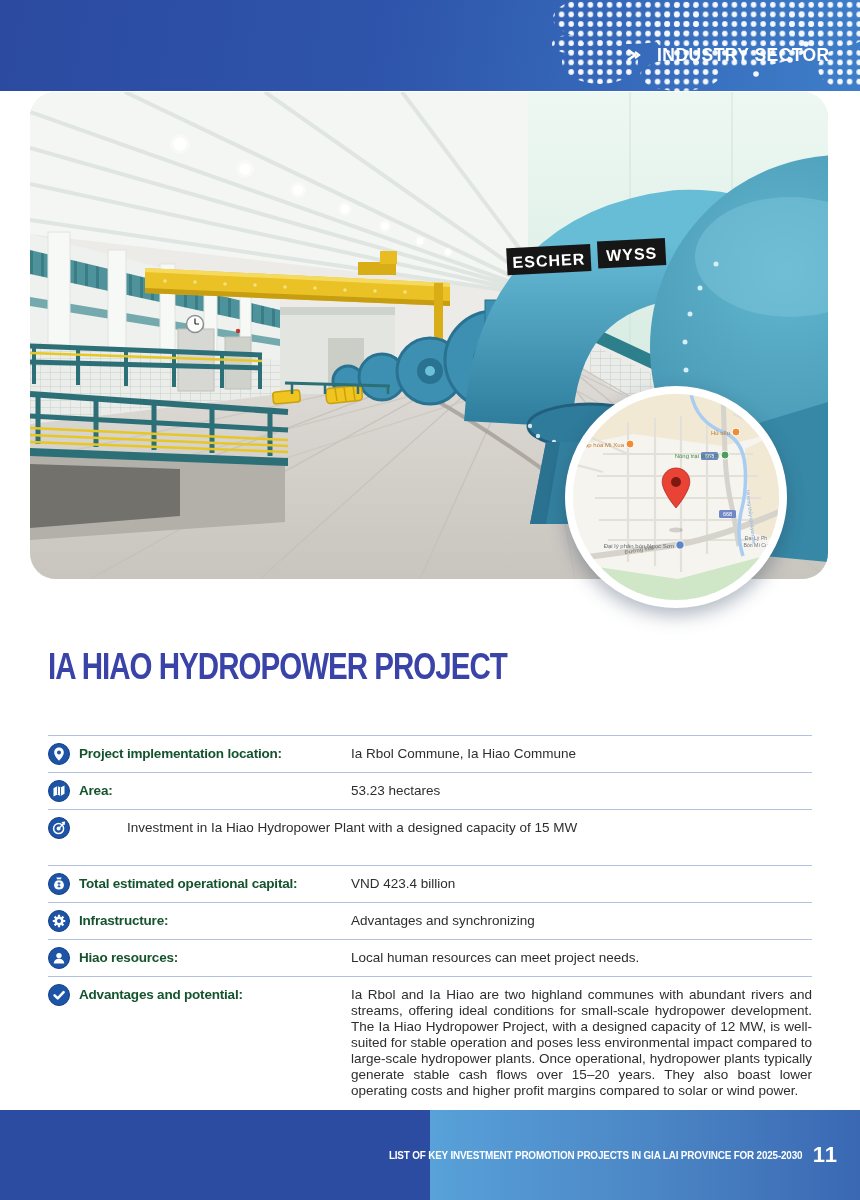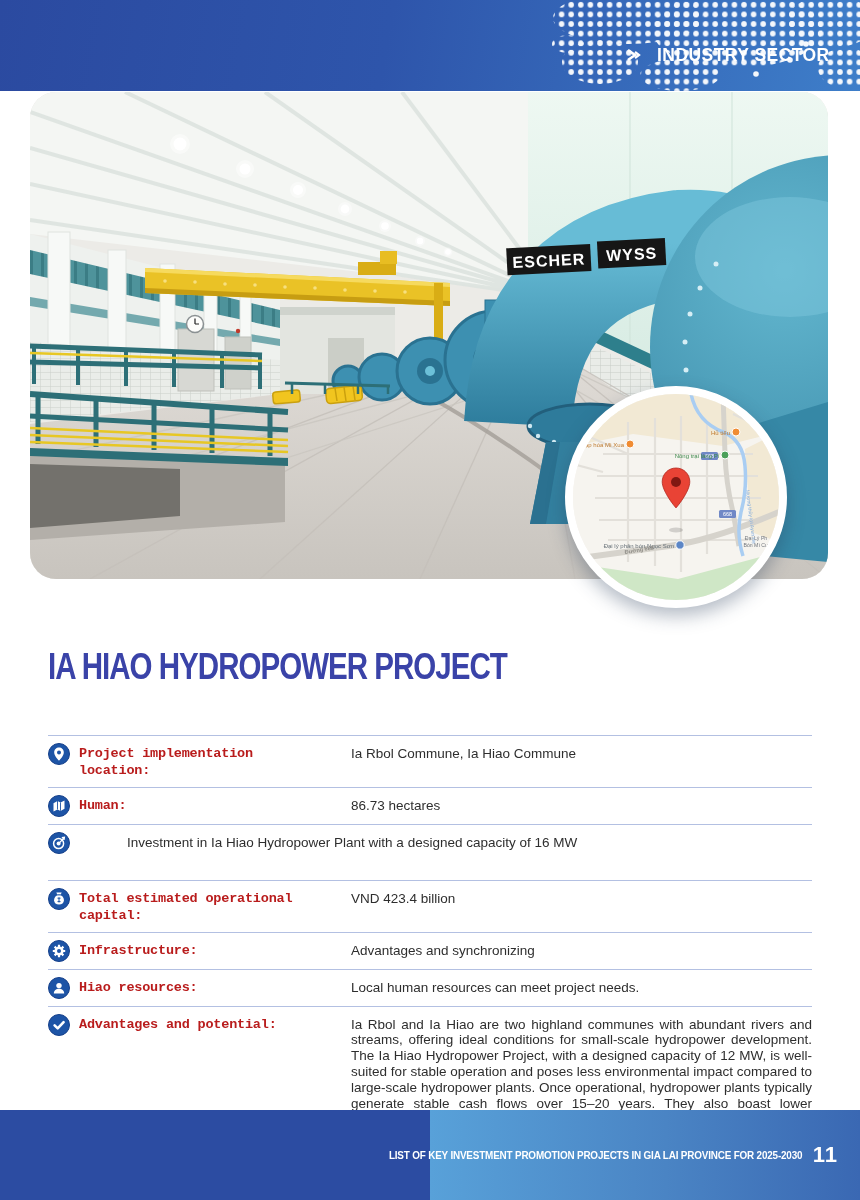--- a/index.html
+++ b/index.html
@@ -27,22 +27,22 @@
   .map-wrap text{font-family:"Liberation Sans",sans-serif;}
 
   
   .title{position:absolute;left:48px;top:646px;color:#3a43a8;font-weight:bold;font-size:36px;
     letter-spacing:-1.2px;transform:scaleX(0.82);transform-origin:left center;white-space:nowrap;}
 
   
   .details{position:absolute;left:48px;top:735px;width:764px;}
   .row{display:flex;align-items:flex-start;border-top:1px solid #b3c0e2;padding:7px 0 7px;}
   .row .ic{width:22px;height:22px;flex:0 0 22px;margin-right:9px;}
-  .row .lbl{width:224px;flex:0 0 224px;font-weight:bold;font-size:13.5px;color:#b91c1c;
-    letter-spacing:-0.2px;line-height:1.25;padding-top:3px;font-family:Liberation Mono, monospace;}
+  .row .lbl{width:224px;flex:0 0 224px;font-weight:bold;font-size:13.5px;color:#14532d;
+    letter-spacing:-0.2px;line-height:1.25;padding-top:3px;}
   .row .val{flex:1;font-size:13.5px;color:#2e2e2e;line-height:1.2;padding-top:3px;margin-left:48px;}
   .row--tall{padding-bottom:26px;}
   .row--para .val{text-align:justify;line-height:1.18;}
 
   
   .footer{position:absolute;left:0;top:1110px;width:860px;height:90px;}
   .footer .left{position:absolute;left:0;top:0;width:430px;height:90px;background:#2c4ca2;}
   .footer .right{position:absolute;left:430px;top:0;width:430px;height:90px;
     background:linear-gradient(90deg,#58a1d9 0%,#4a84c4 55%,#3a68b3 100%);}
   .footer .line{position:absolute;right:22px;top:0;height:90px;display:flex;align-items:center;}
@@ -329,32 +329,32 @@
       <div class="lbl">Project implementation location:</div>
       <div class="val">Ia Rbol Commune, Ia Hiao Commune</div>
     </div>
 
     <div class="row">
       <svg class="ic" viewBox="0 0 22 22">
         <circle cx="11" cy="11" r="10.5" fill="#1d54a6" stroke="#16408a"></circle>
         <path d="M5.5 8.2 l4-2.2 3 1.4 4-2 0 8.4 -4 2.2 -3-1.4 -4 2 z" fill="#fff"></path>
         <path d="M9.5 6 V14.4 M12.5 7.4 V15.8" stroke="#1d54a6" stroke-width="0.9"></path>
       </svg>
-      <div class="lbl">Human:</div>
-      <div class="val">86.73 hectares</div>
+      <div class="lbl">Area:</div>
+      <div class="val">53.23 hectares</div>
     </div>
 
     <div class="row row--tall">
       <svg class="ic" viewBox="0 0 22 22">
         <circle cx="11" cy="11" r="10.5" fill="#1d54a6" stroke="#16408a"></circle>
         <circle cx="10.6" cy="11.6" r="5" fill="none" stroke="#fff" stroke-width="1.5"></circle>
         <circle cx="10.6" cy="11.6" r="2" fill="#fff"></circle>
         <path d="M10.6 11.6 L15.8 6.2 M13.8 5.6 l2.6 -0.4 -0.4 2.6" stroke="#fff" stroke-width="1.3" fill="none"></path>
       </svg>
-      <div class="val">Investment in Ia Hiao Hydropower Plant with a designed capacity of 16 MW</div>
+      <div class="val">Investment in Ia Hiao Hydropower Plant with a designed capacity of 15 MW</div>
     </div>
 
     <div class="row">
       <svg class="ic" viewBox="0 0 22 22">
         <circle cx="11" cy="11" r="10.5" fill="#1d54a6" stroke="#16408a"></circle>
         <path d="M9.4 6.8 L8.3 4.6 h5.4 L12.6 6.8 Z" fill="#fff"></path>
         <path d="M11 7 c-3 0-4.9 2.6-4.9 5.2 0 2.7 2 4.3 4.9 4.3 s4.9-1.6 4.9-4.3 C15.9 9.6 14 7 11 7 z" fill="#fff"></path>
         <path d="M9.3 6.9 h3.4" stroke="#1d54a6" stroke-width="1"></path>
         <path d="M11 9.4 v5 M9.5 10.2 h3 M9.5 13.6 h3" stroke="#1d54a6" stroke-width="1"></path>
       </svg>

